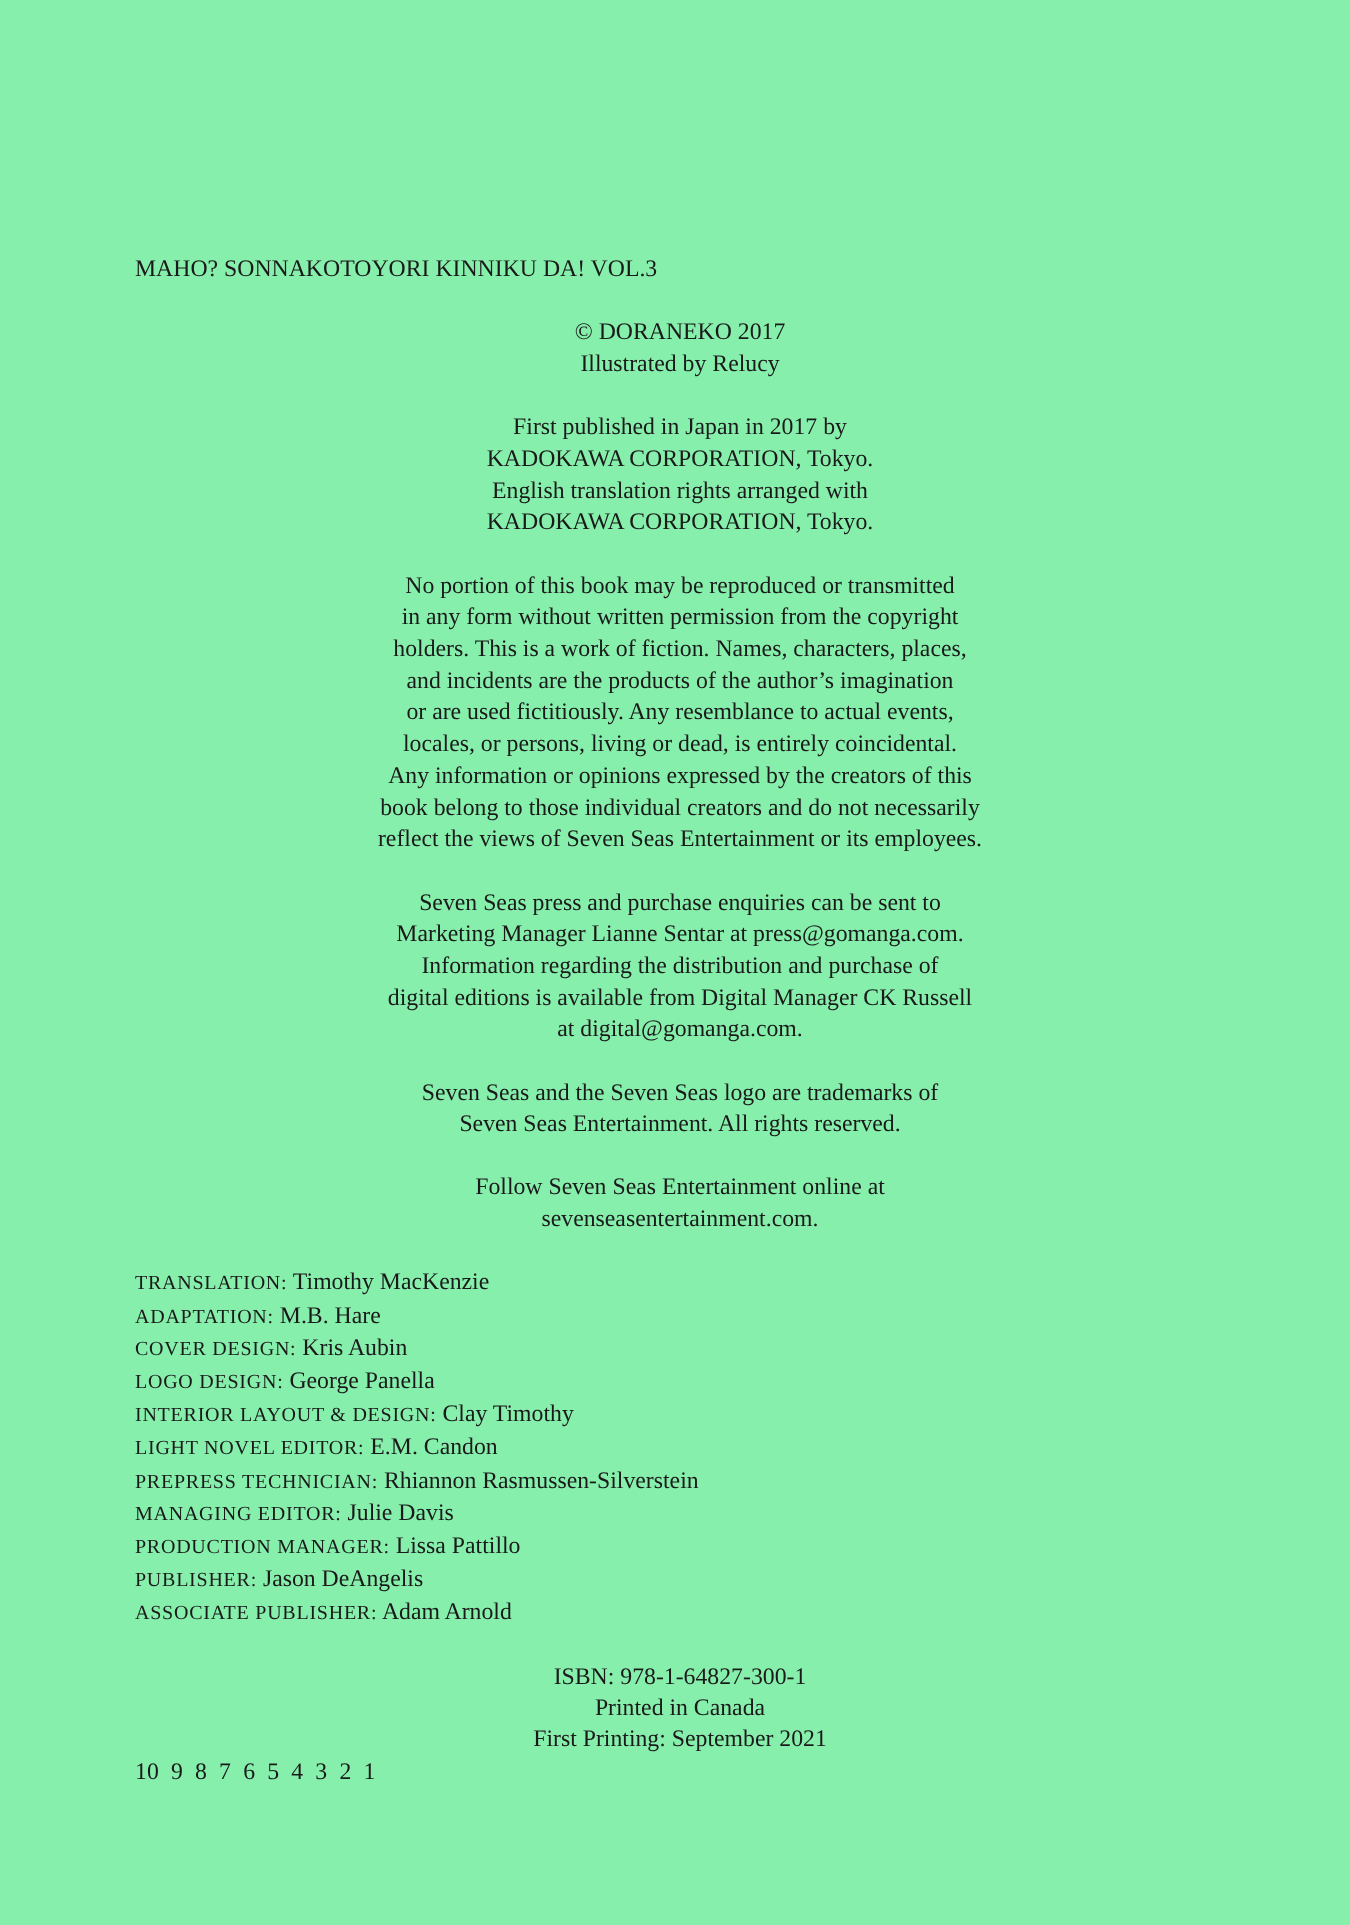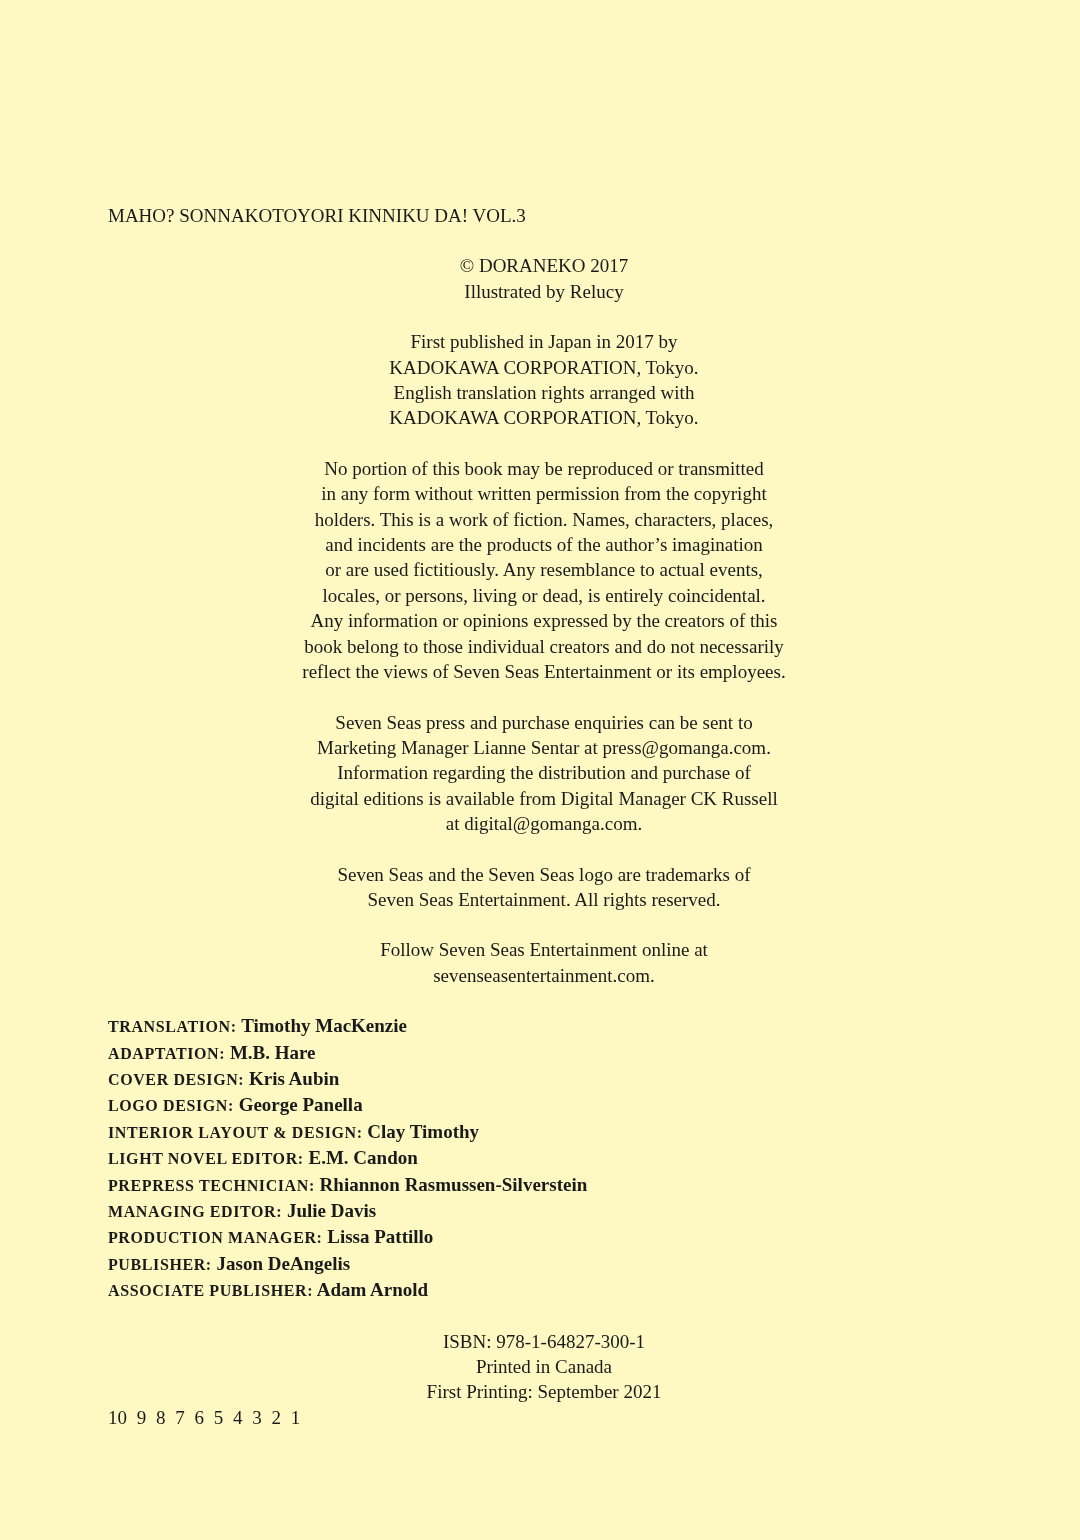--- a/index.html
+++ b/index.html
@@ -5,41 +5,40 @@
   html, body {
     margin: 0;
     padding: 0;
     background: #fdfdfd;
   }
   .page {
     position: relative;
     width: 1080px;
     height: 1540px;
     box-sizing: border-box;
-    background: #fef9c3;
+    background: #86efac;
     color: #1a1a1a;
     font-family: "Liberation Serif", "DejaVu Serif", serif;
     font-size: 19px;
     line-height: 25.4px;
     padding: 203px 100px 0 108px;
     overflow: hidden;
   }
   .block {
     margin: 0 0 25px 0;
   }
   .ml {
     white-space: pre-line; 
     text-align: center;
   }
   .credits {
     margin: 0 0 25px 0;
   }
   .credit-row {
     line-height: 25.4px;
-    font-weight: bold;
   }
   .sc {
     font-size: 16px;
     letter-spacing: 0.6px;
   }
   .digits {
     margin: 0;
     word-spacing: 5px;
   }
 </style>

